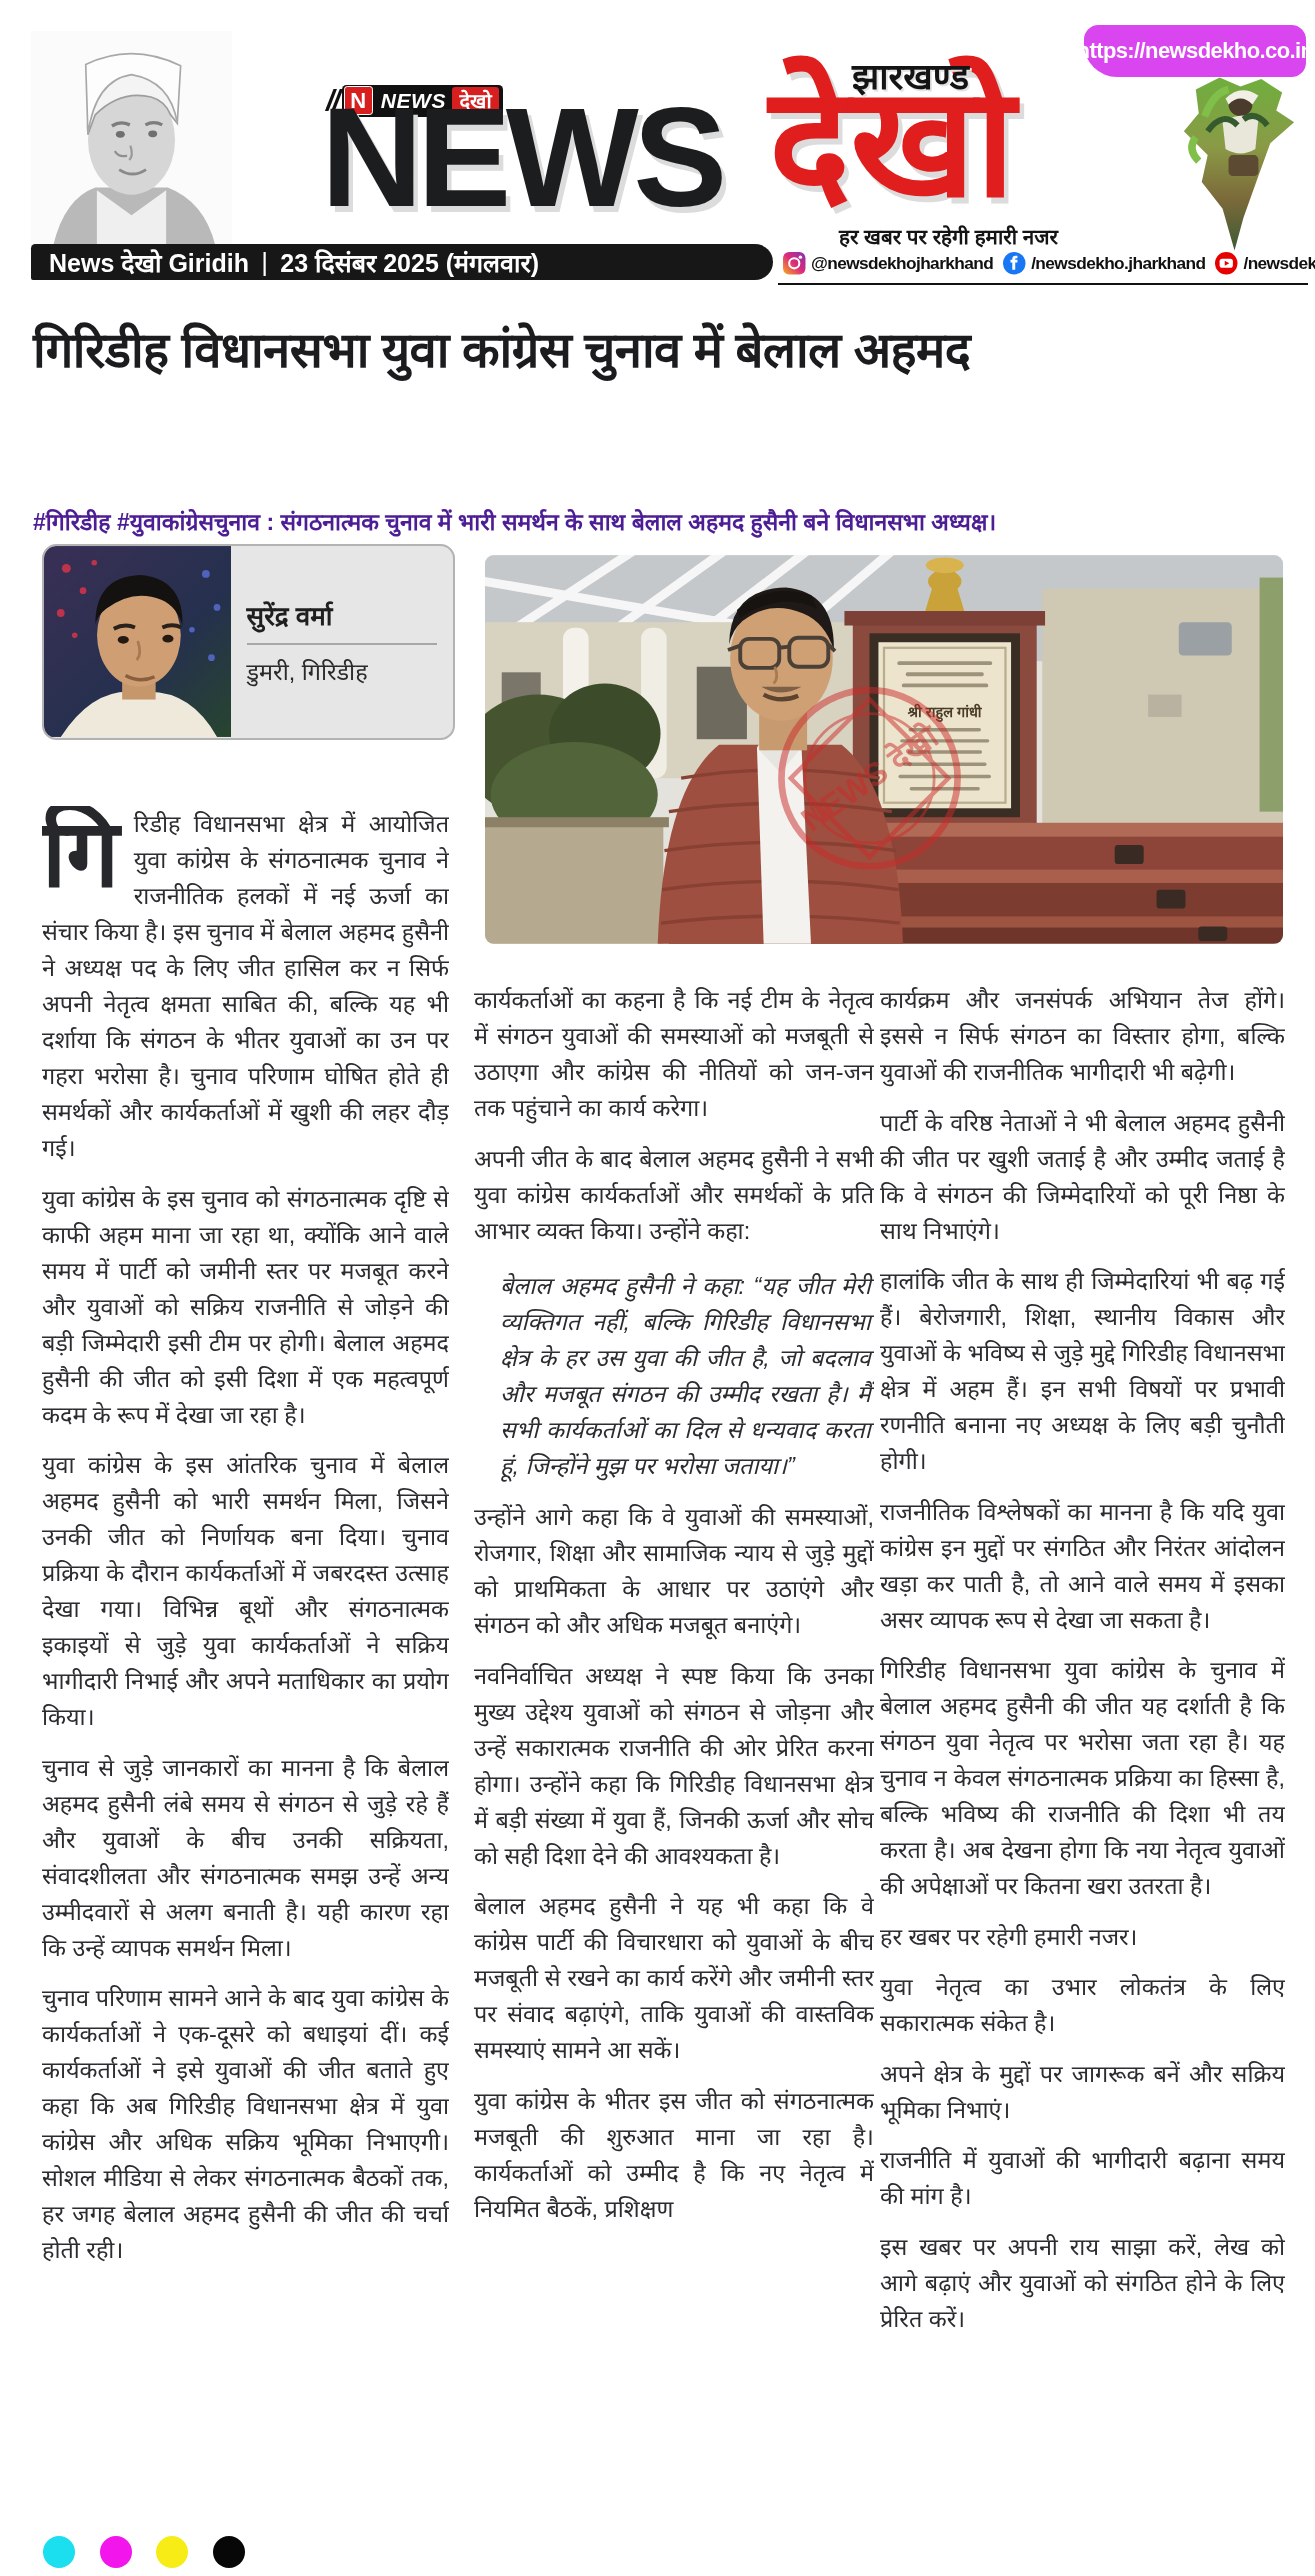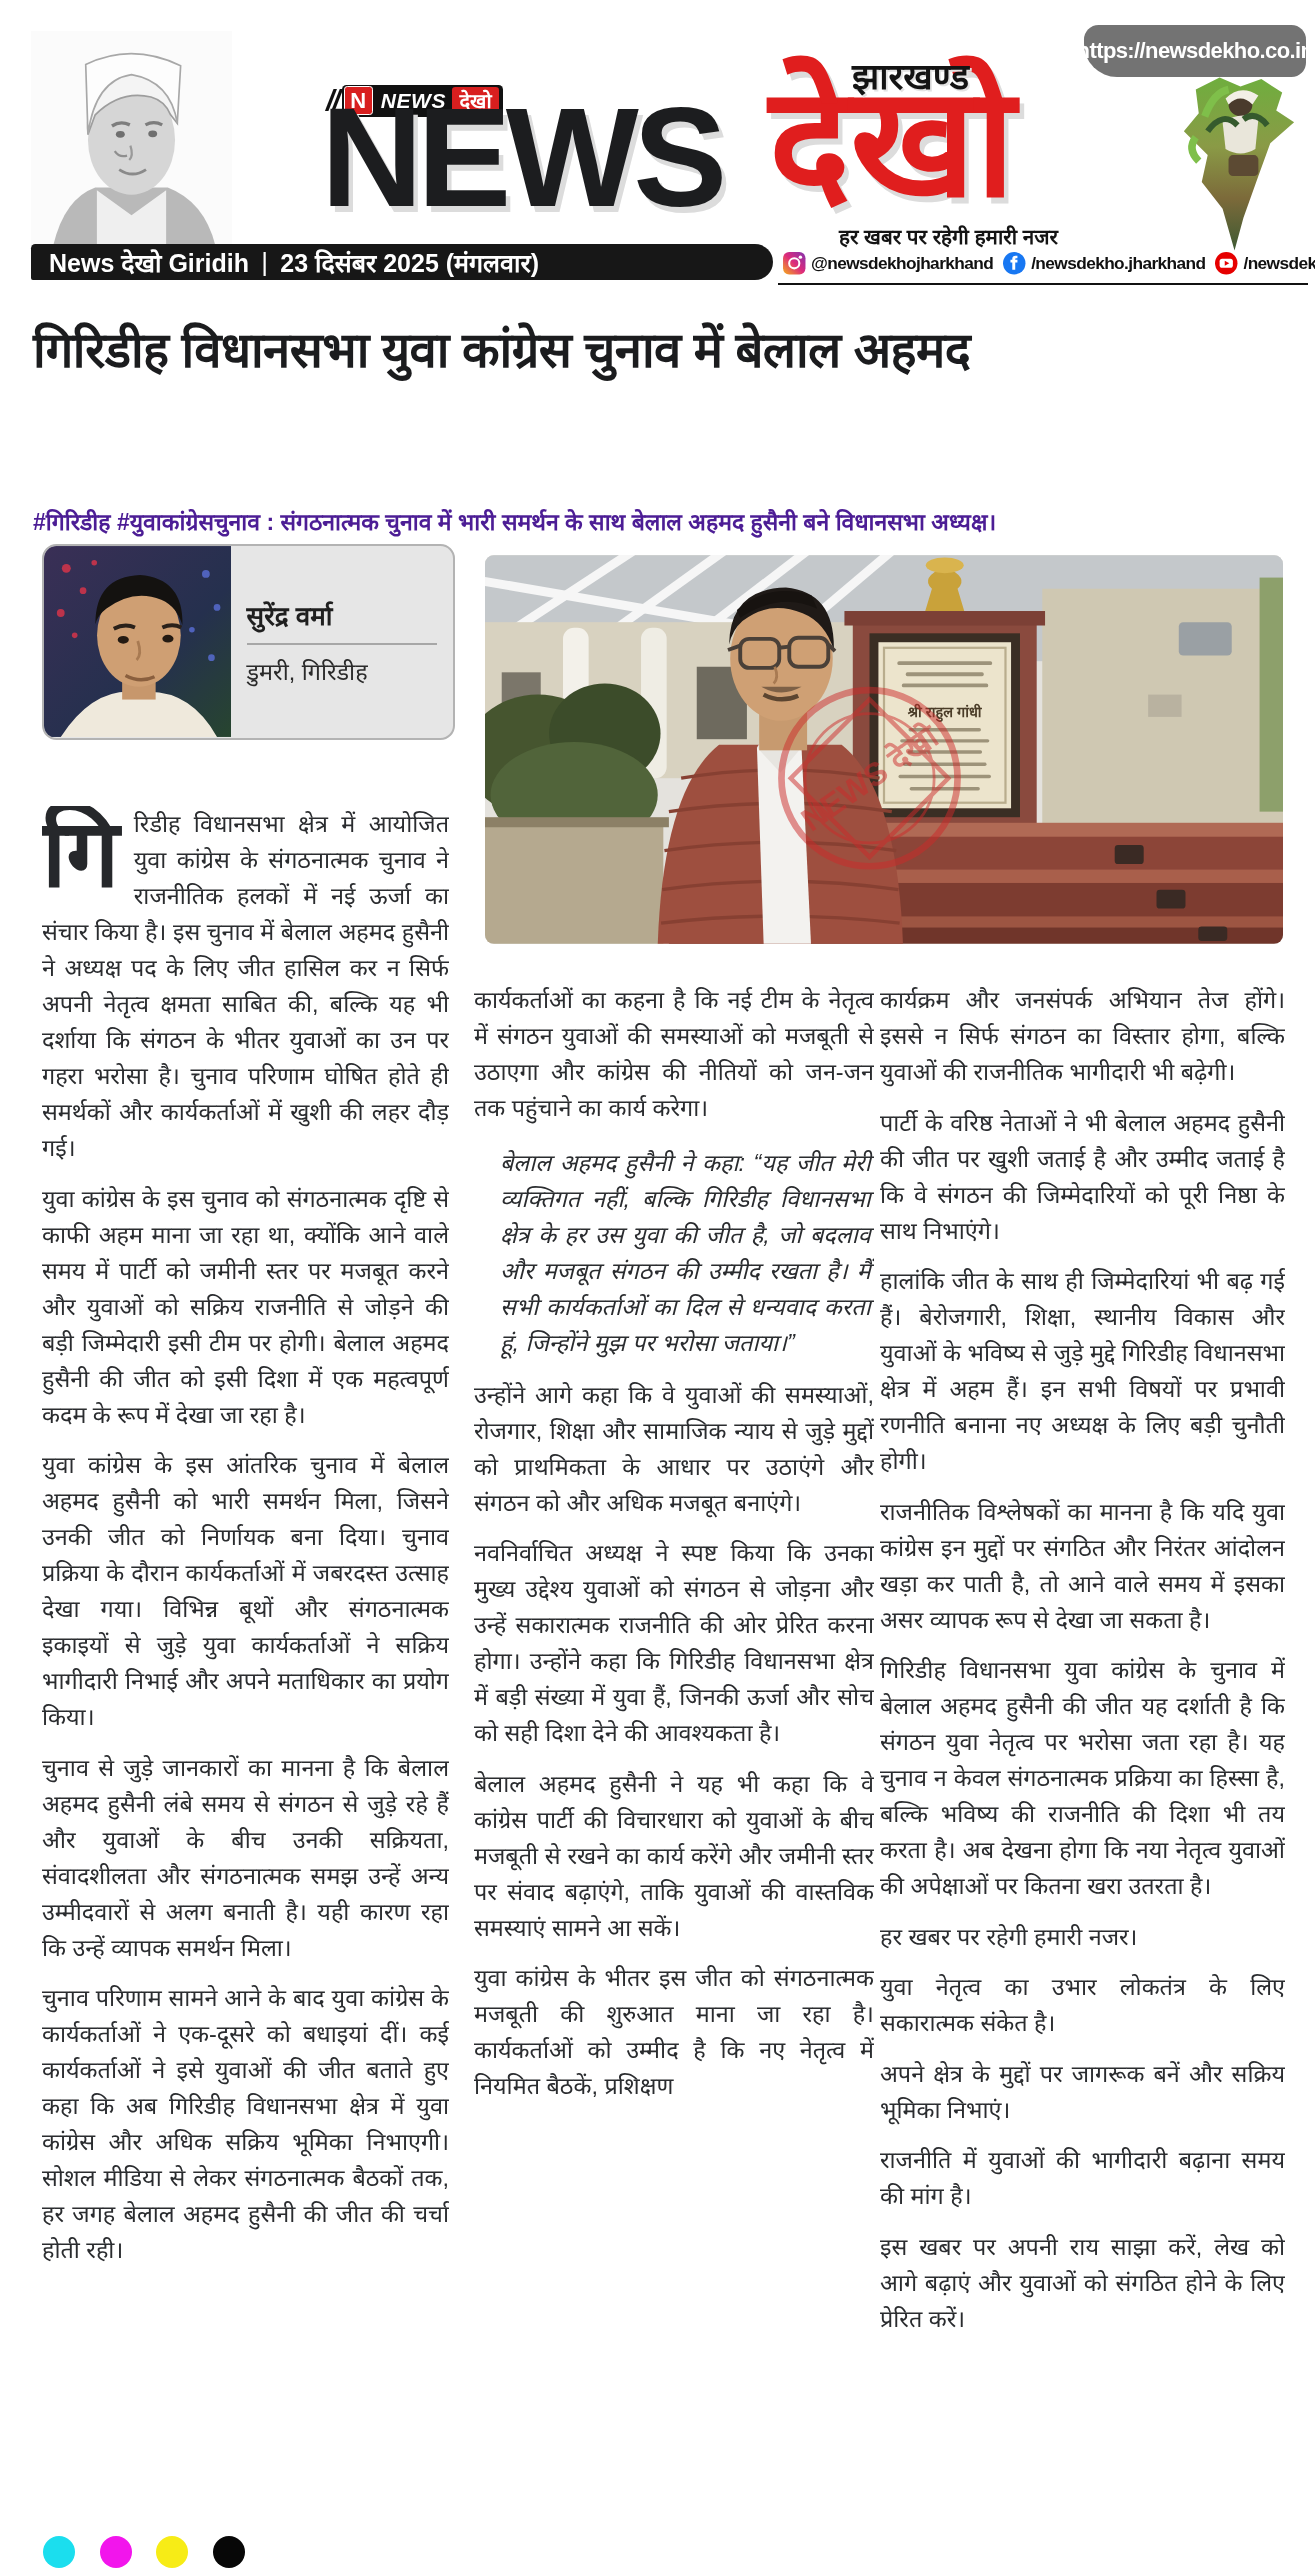--- a/index.html
+++ b/index.html
@@ -26,21 +26,21 @@
     color:#e01e1e;text-shadow:4.5px 5.6px 0 #dcdcdc;
   }
   .masthead-state{
     position:absolute;left:852px;top:51px;font-size:36px;font-weight:800;color:#141414;z-index:3;
     text-shadow:1.7px 1.7px 0 #e3e3e3;
   }
   .masthead-tagline{
     position:absolute;left:839px;top:222px;font-size:20.6px;font-weight:800;color:#141414;z-index:3;
   }
   .url-pill{
-    position:absolute;left:1084px;top:25px;width:222px;height:52px;background:#737373;color:#fff;
+    position:absolute;left:1084px;top:25px;width:222px;height:52px;background:#d946ef;color:#fff;
     border-radius:14.5px 14.5px 14.5px 33px;display:flex;align-items:center;justify-content:center;
     font-weight:800;font-size:22px;letter-spacing:-0.6px;z-index:4;
   }
   .india-farmer{position:absolute;left:1163px;top:71px;width:149px;height:192px;z-index:2;}
   
   .date-bar{
     position:absolute;left:31px;top:244px;width:742px;height:36px;background:#171717;
     border-radius:14.5px 61px 61px 6.7px;display:flex;align-items:center;padding-left:18px;
     box-sizing:border-box;z-index:5;text-align:center;
   }
@@ -341,20 +341,21 @@
   <div id="col-1" class="col">
     <p><span class="dropcap">गि</span><span>रिडीह विधानसभा क्षेत्र में आयोजित युवा कांग्रेस के संगठनात्मक चुनाव ने राजनीतिक हलकों में नई ऊर्जा का संचार किया है। इस चुनाव में बेलाल अहमद हुसैनी ने अध्यक्ष पद के लिए जीत हासिल कर न सिर्फ अपनी नेतृत्व क्षमता साबित की, बल्कि यह भी दर्शाया कि संगठन के भीतर युवाओं का उन पर गहरा भरोसा है। चुनाव परिणाम घोषित होते ही समर्थकों और कार्यकर्ताओं में खुशी की लहर दौड़ गई।</span></p>
     <p>युवा कांग्रेस के इस चुनाव को संगठनात्मक दृष्टि से काफी अहम माना जा रहा था, क्योंकि आने वाले समय में पार्टी को जमीनी स्तर पर मजबूत करने और युवाओं को सक्रिय राजनीति से जोड़ने की बड़ी जिम्मेदारी इसी टीम पर होगी। बेलाल अहमद हुसैनी की जीत को इसी दिशा में एक महत्वपूर्ण कदम के रूप में देखा जा रहा है।</p>
     <p>युवा कांग्रेस के इस आंतरिक चुनाव में बेलाल अहमद हुसैनी को भारी समर्थन मिला, जिसने उनकी जीत को निर्णायक बना दिया। चुनाव प्रक्रिया के दौरान कार्यकर्ताओं में जबरदस्त उत्साह देखा गया। विभिन्न बूथों और संगठनात्मक इकाइयों से जुड़े युवा कार्यकर्ताओं ने सक्रिय भागीदारी निभाई और अपने मताधिकार का प्रयोग किया।</p>
     <p>चुनाव से जुड़े जानकारों का मानना है कि बेलाल अहमद हुसैनी लंबे समय से संगठन से जुड़े रहे हैं और युवाओं के बीच उनकी सक्रियता, संवादशीलता और संगठनात्मक समझ उन्हें अन्य उम्मीदवारों से अलग बनाती है। यही कारण रहा कि उन्हें व्यापक समर्थन मिला।</p>
     <p>चुनाव परिणाम सामने आने के बाद युवा कांग्रेस के कार्यकर्ताओं ने एक-दूसरे को बधाइयां दीं। कई कार्यकर्ताओं ने इसे युवाओं की जीत बताते हुए कहा कि अब गिरिडीह विधानसभा क्षेत्र में युवा कांग्रेस और अधिक सक्रिय भूमिका निभाएगी। सोशल मीडिया से लेकर संगठनात्मक बैठकों तक, हर जगह बेलाल अहमद हुसैनी की जीत की चर्चा होती रही।</p>
   </div>
 
   <div id="col-2" class="col">
     <p>कार्यकर्ताओं का कहना है कि नई टीम के नेतृत्व में संगठन युवाओं की समस्याओं को मजबूती से उठाएगा और कांग्रेस की नीतियों को जन-जन तक पहुंचाने का कार्य करेगा।</p>
+    <p>अपनी जीत के बाद बेलाल अहमद हुसैनी ने सभी युवा कांग्रेस कार्यकर्ताओं और समर्थकों के प्रति आभार व्यक्त किया। उन्होंने कहा:</p>
     <p class="quote">बेलाल अहमद हुसैनी ने कहा: “यह जीत मेरी व्यक्तिगत नहीं, बल्कि गिरिडीह विधानसभा क्षेत्र के हर उस युवा की जीत है, जो बदलाव और मजबूत संगठन की उम्मीद रखता है। मैं सभी कार्यकर्ताओं का दिल से धन्यवाद करता हूं, जिन्होंने मुझ पर भरोसा जताया।”</p>
     <p>उन्होंने आगे कहा कि वे युवाओं की समस्याओं, रोजगार, शिक्षा और सामाजिक न्याय से जुड़े मुद्दों को प्राथमिकता के आधार पर उठाएंगे और संगठन को और अधिक मजबूत बनाएंगे।</p>
     <p>नवनिर्वाचित अध्यक्ष ने स्पष्ट किया कि उनका मुख्य उद्देश्य युवाओं को संगठन से जोड़ना और उन्हें सकारात्मक राजनीति की ओर प्रेरित करना होगा। उन्होंने कहा कि गिरिडीह विधानसभा क्षेत्र में बड़ी संख्या में युवा हैं, जिनकी ऊर्जा और सोच को सही दिशा देने की आवश्यकता है।</p>
     <p>बेलाल अहमद हुसैनी ने यह भी कहा कि वे कांग्रेस पार्टी की विचारधारा को युवाओं के बीच मजबूती से रखने का कार्य करेंगे और जमीनी स्तर पर संवाद बढ़ाएंगे, ताकि युवाओं की वास्तविक समस्याएं सामने आ सकें।</p>
     <p>युवा कांग्रेस के भीतर इस जीत को संगठनात्मक मजबूती की शुरुआत माना जा रहा है। कार्यकर्ताओं को उम्मीद है कि नए नेतृत्व में नियमित बैठकें, प्रशिक्षण</p>
   </div>
 
   <div id="col-3" class="col">
     <p>कार्यक्रम और जनसंपर्क अभियान तेज होंगे। इससे न सिर्फ संगठन का विस्तार होगा, बल्कि युवाओं की राजनीतिक भागीदारी भी बढ़ेगी।</p>
     <p>पार्टी के वरिष्ठ नेताओं ने भी बेलाल अहमद हुसैनी की जीत पर खुशी जताई है और उम्मीद जताई है कि वे संगठन की जिम्मेदारियों को पूरी निष्ठा के साथ निभाएंगे।</p>

